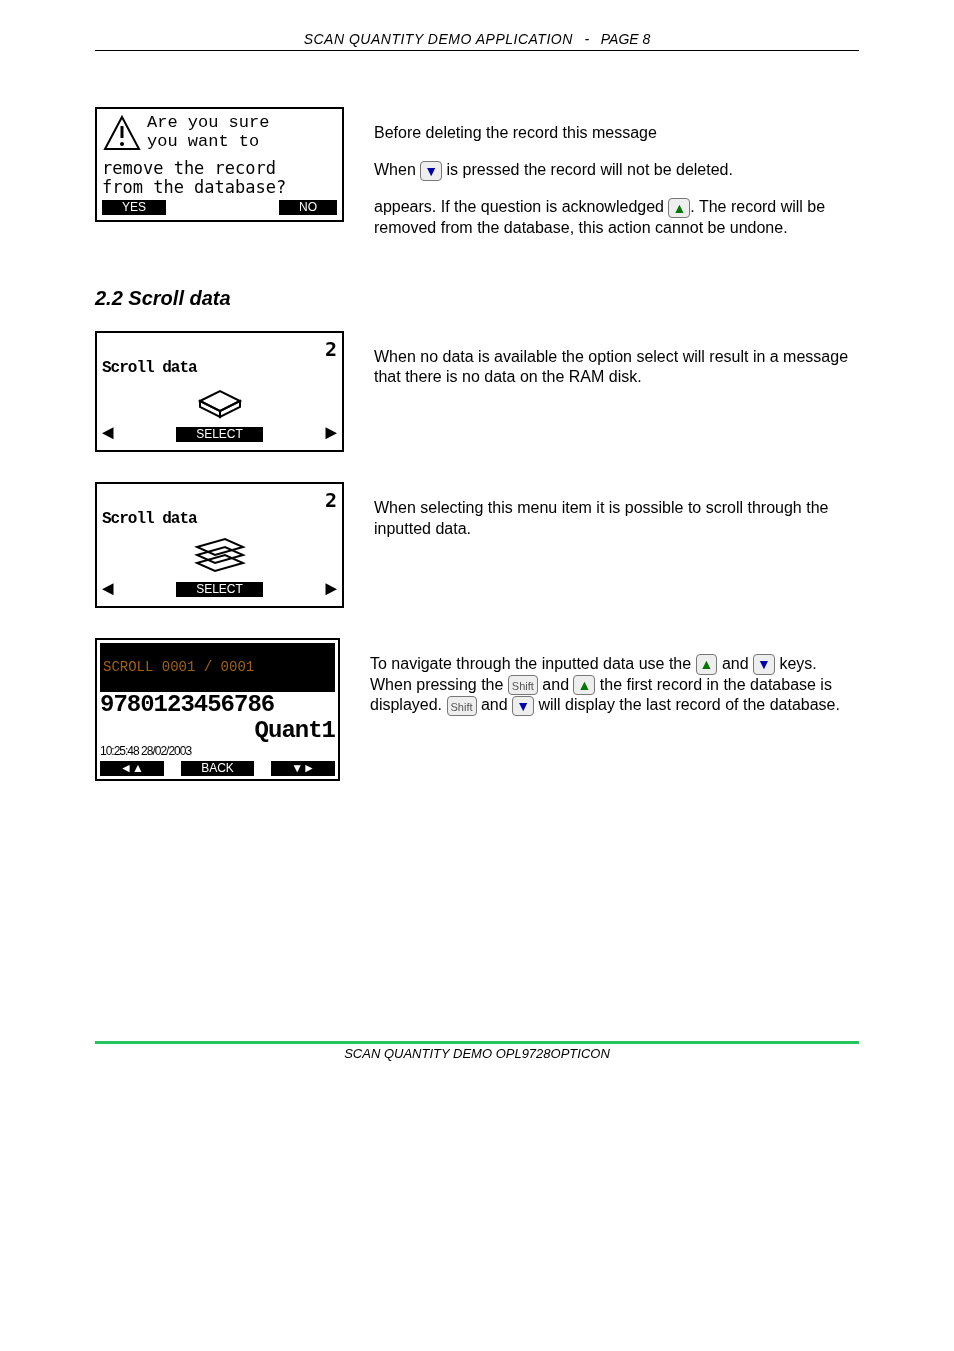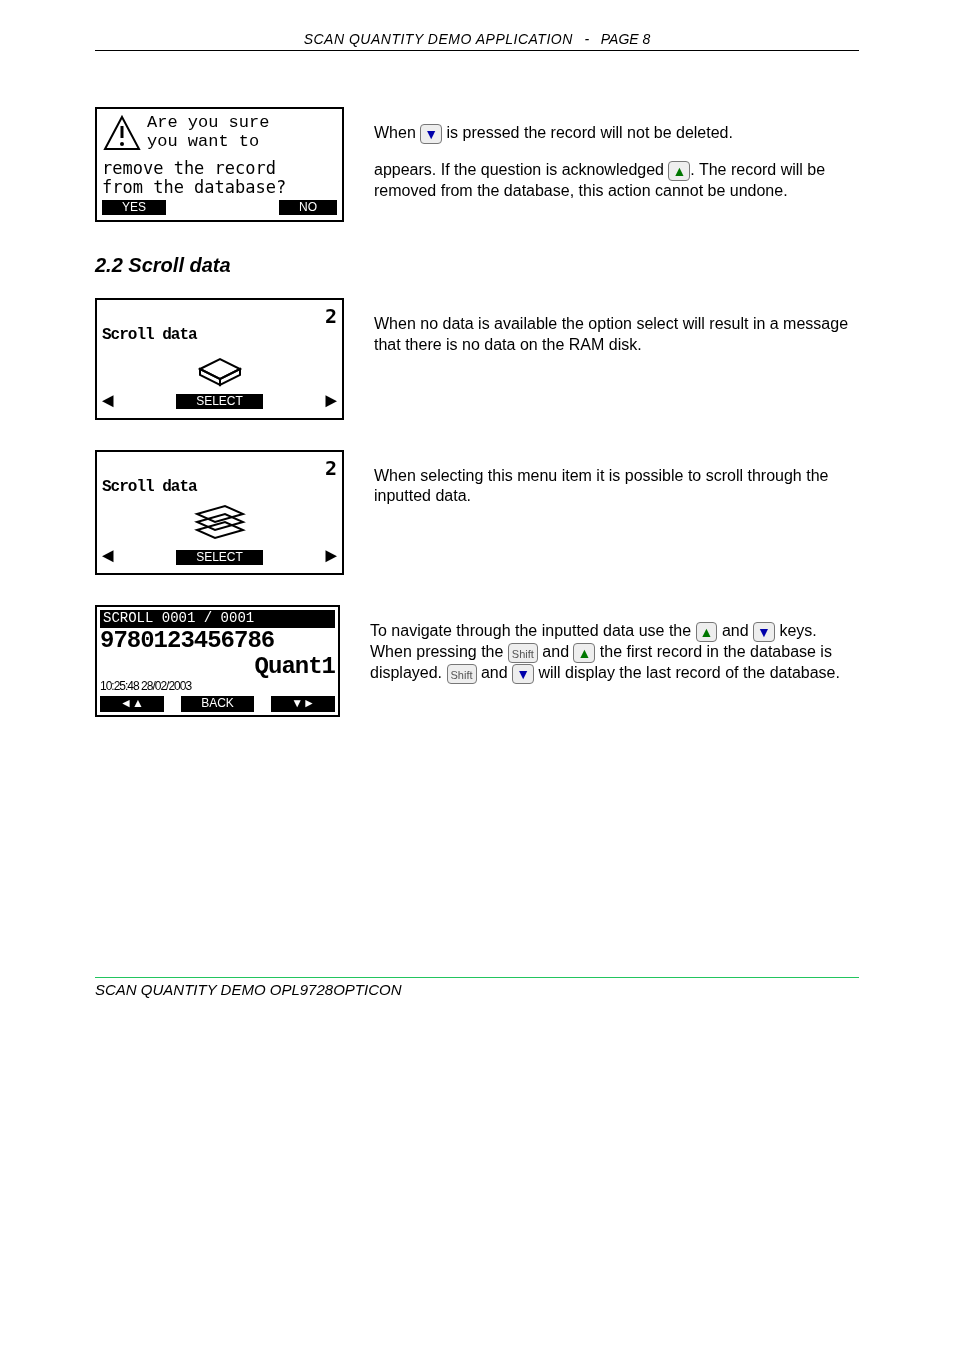--- a/index.html
+++ b/index.html
@@ -29,32 +29,32 @@
     flex-shrink: 0;
     font-family: "Courier New", monospace;
     font-size: 20px;
     line-height: 1.1;
     background: #fff;
   }
   .devbox .bar { display: flex; justify-content: space-between; align-items: center; margin-top: 3px; }
   .devbox .btn { background:#000; color:#fff; font-size:12px; padding:1px 20px; font-family:Arial; }
   .bigmono { font-family:"Courier New",monospace; font-weight:bold; font-size:16px; letter-spacing:-1px; }
   .smallmono { font-family:Liberation Sans, sans-serif; font-size:12px; letter-spacing:-1px; }
-  .boxtitle { display:block; background:#000; color:#ffffff; font-size:14px; padding:1px 3px; font-family:"Courier New",monospace; }
+  .boxtitle { display:block; background:#000; color:#a16207; font-size:14px; padding:17px 3px; font-family:"Courier New",monospace; }
   .sect-head { font-style: italic; font-weight: bold; font-size: 20px; margin: 30px 0 20px; }
   .body-col { flex:1; }
   .icon-key { display:inline-block; border:1px solid #777; border-radius:4px; padding:0 3px; font-size:14px; vertical-align:middle; background:#eee; }
   .icon-up { color:#070; font-weight:bold; }
   .icon-down { color:#00a; font-weight:bold; }
   .icon-shift { font-size:11px; color:#555; }
   .footer {
-    border-top: 1px solid #22c55e;
+    border-top: 3px solid #22c55e;
     margin-top: 260px;
-    display:flex; justify-content:flex-start;
-    font-style: italic; font-size: 15px;
+    display:flex; justify-content:center;
+    font-style: italic; font-size: 13px;
     padding-top:2px;
   }
   .footer .caps { font-variant: small-caps; }
   svg.shape { display:block; margin: 4px auto; }
   .confirm-top { display:flex; align-items:flex-start; gap:5px; }
   .warn-tri { font-size:28px; line-height:0.9; }
 </style>
 </head>
 <body>
 
@@ -80,20 +80,21 @@
       </div>
     </div>
     <div style="font-family:monospace;font-size:17px;">remove the record</div>
     <div style="font-family:monospace;font-size:17px;">from the database?</div>
     <div class="bar">
       <span class="btn">YES</span>
       <span class="btn">NO</span>
     </div>
   </div>
   <div class="body-col">
+    <p>Before deleting the record this message</p>
     <p>
       <span>When</span>
       <span class="icon-key"><span class="icon-down">▼</span></span>
       <span>is pressed the record will not be deleted.</span>
     </p>
     <p>
       <span>appears. If the question is acknowledged</span>
       <span class="icon-key"><span class="icon-up">▲</span></span><span>. The record will be removed from the database, this action cannot be undone.</span>
     </p>
   </div>

